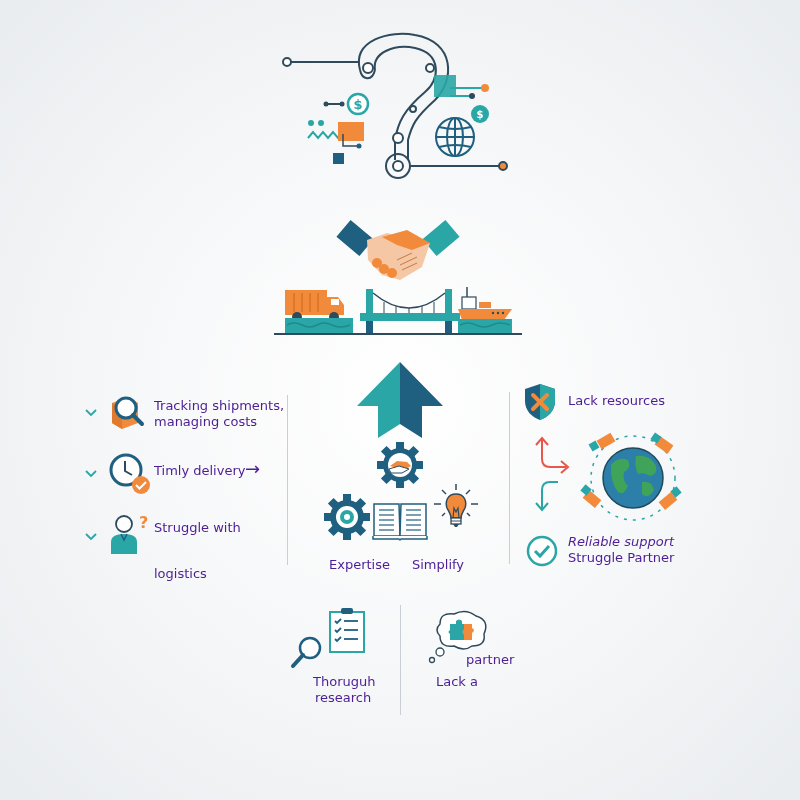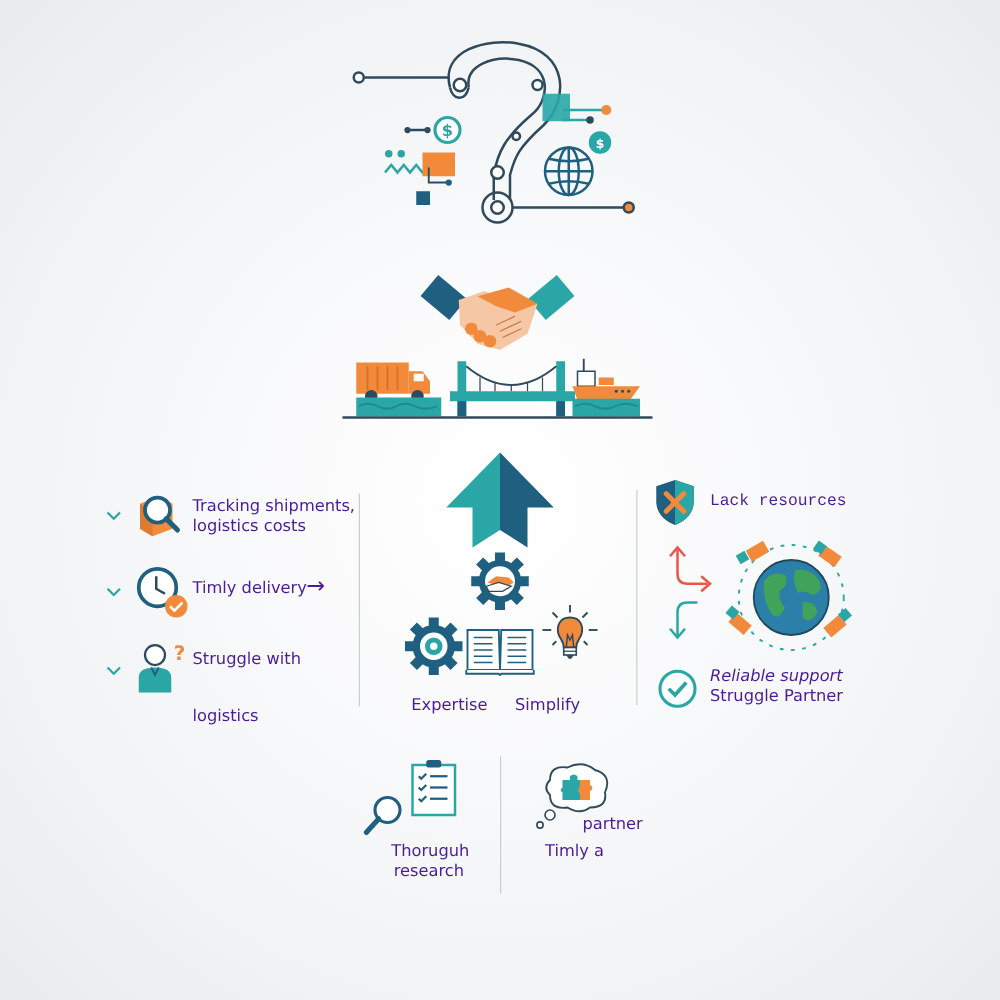--- a/index.html
+++ b/index.html
@@ -146,21 +146,21 @@
   <svg class="chk" style="left:84px;top:408px;" width="14" height="10" viewBox="0 0 14 10">
     <polyline points="2,2 7,7 12,2" fill="none" stroke="#2aa6a6" stroke-width="1.8"></polyline>
   </svg>
   <svg class="abs" style="left:108px;top:393px;" width="40" height="38" viewBox="0 0 40 38">
     <path d="M4 10 L20 4 L30 10 L30 30 L14 36 L4 30 Z" fill="#f28a3c"></path>
     <path d="M14 16 L14 36 L4 30 L4 10 Z" fill="#e07a2e"></path>
     <circle cx="18" cy="15" r="10" fill="#fff" stroke="#1f5f7f" stroke-width="3"></circle>
     <line x1="25" y1="22" x2="34" y2="31" stroke="#1f5f7f" stroke-width="4" stroke-linecap="round"></line>
   </svg>
   <div class="lbl" style="left:154px;top:398px;">Tracking shipments,</div>
-  <div class="lbl" style="left:154px;top:414px;">logistics costs</div>
+  <div class="lbl" style="left:154px;top:414px;">managing costs</div>
 
   <svg class="chk" style="left:84px;top:469px;" width="14" height="10" viewBox="0 0 14 10">
     <polyline points="2,2 7,7 12,2" fill="none" stroke="#2aa6a6" stroke-width="1.8"></polyline>
   </svg>
   <svg class="abs" style="left:108px;top:452px;" width="46" height="44" viewBox="0 0 46 44">
     <circle cx="18" cy="18" r="15" fill="#fff" stroke="#1f5f7f" stroke-width="3"></circle>
     <polyline points="17,9 17,19 24,23" fill="none" stroke="#2f4a5c" stroke-width="2"></polyline>
     <circle cx="33" cy="33" r="9" fill="#f28a3c"></circle>
     <polyline points="28,33 31.5,36.5 38,30" fill="none" stroke="#fff" stroke-width="2"></polyline>
   </svg>
@@ -256,21 +256,21 @@
   <div class="lbl" style="left:412px;top:557px;">Simplify</div>
 </div>
 
 <div>
   <svg class="abs" style="left:524px;top:383px;" width="32" height="38" viewBox="0 0 32 38">
     <path d="M16 1 L31 6 L31 18 C31 28 24 34 16 37 C8 34 1 28 1 18 L1 6 Z" fill="#1f5f7f"></path>
     <path d="M16 1 L31 6 L31 18 C31 28 24 34 16 37 Z" fill="#2aa6a6"></path>
     <line x1="9" y1="12" x2="23" y2="26" stroke="#f28a3c" stroke-width="4" stroke-linecap="round"></line>
     <line x1="23" y1="12" x2="9" y2="26" stroke="#f28a3c" stroke-width="4" stroke-linecap="round"></line>
   </svg>
-  <div class="lbl" style="left:568px;top:393px;font-family:Liberation Mono, monospace;">Lack resources</div>
+  <div class="lbl" style="left:568px;top:393px;">Lack resources</div>
 
   <svg class="abs" style="left:530px;top:435px;" width="46" height="82" viewBox="0 0 46 82">
     <path d="M12 4 L12 24 Q12 32 20 32 L36 32" fill="none" stroke="#e8574a" stroke-width="2"></path>
     <polyline points="6,10 12,3 18,10" fill="none" stroke="#e8574a" stroke-width="2"></polyline>
     <polyline points="31,26 38,32 31,38" fill="none" stroke="#e8574a" stroke-width="2"></polyline>
     <path d="M28 47 L20 47 Q12 47 12 55 L12 74" fill="none" stroke="#2aa6a6" stroke-width="2"></path>
     <polyline points="6,68 12,75 18,68" fill="none" stroke="#2aa6a6" stroke-width="2"></polyline>
   </svg>
 
   <svg class="abs" style="left:578px;top:430px;" width="110" height="96" viewBox="0 0 110 96">
@@ -323,15 +323,15 @@
   <div class="lbl" style="left:313px;top:674px;">Thoruguh</div>
   <div class="lbl" style="left:315px;top:690px;">research</div>
 
   <svg class="abs" style="left:420px;top:606px;" width="70" height="64" viewBox="0 0 70 64">
     <path d="M20 18 Q20 6 34 8 Q46 2 56 10 Q70 14 64 28 Q66 40 52 40 Q44 46 34 40 Q20 42 20 30 Q14 24 20 18 Z" fill="#fff" stroke="#2f4a5c" stroke-width="1.5"></path>
     <path d="M30 18 L36 18 L36 15 Q39 12 42 15 L42 18 L44 18 L44 34 L30 34 L30 28 Q27 26 30 24 Z" fill="#2aa6a6"></path>
     <path d="M44 18 L52 18 L52 22 Q56 24 52 27 L52 34 L44 34 L44 29 Q41 26 44 23 Z" fill="#f28a3c"></path>
     <circle cx="20" cy="46" r="4" fill="#fff" stroke="#2f4a5c" stroke-width="1.3"></circle>
     <circle cx="12" cy="54" r="2.5" fill="#fff" stroke="#2f4a5c" stroke-width="1.3"></circle>
   </svg>
-  <div class="lbl" style="left:436px;top:674px;">Timly a</div>
+  <div class="lbl" style="left:436px;top:674px;">Lack a</div>
   <div class="lbl" style="left:434px;top:652px;margin-left:32px;">partner</div>
 </div>
 
 </body></html>

